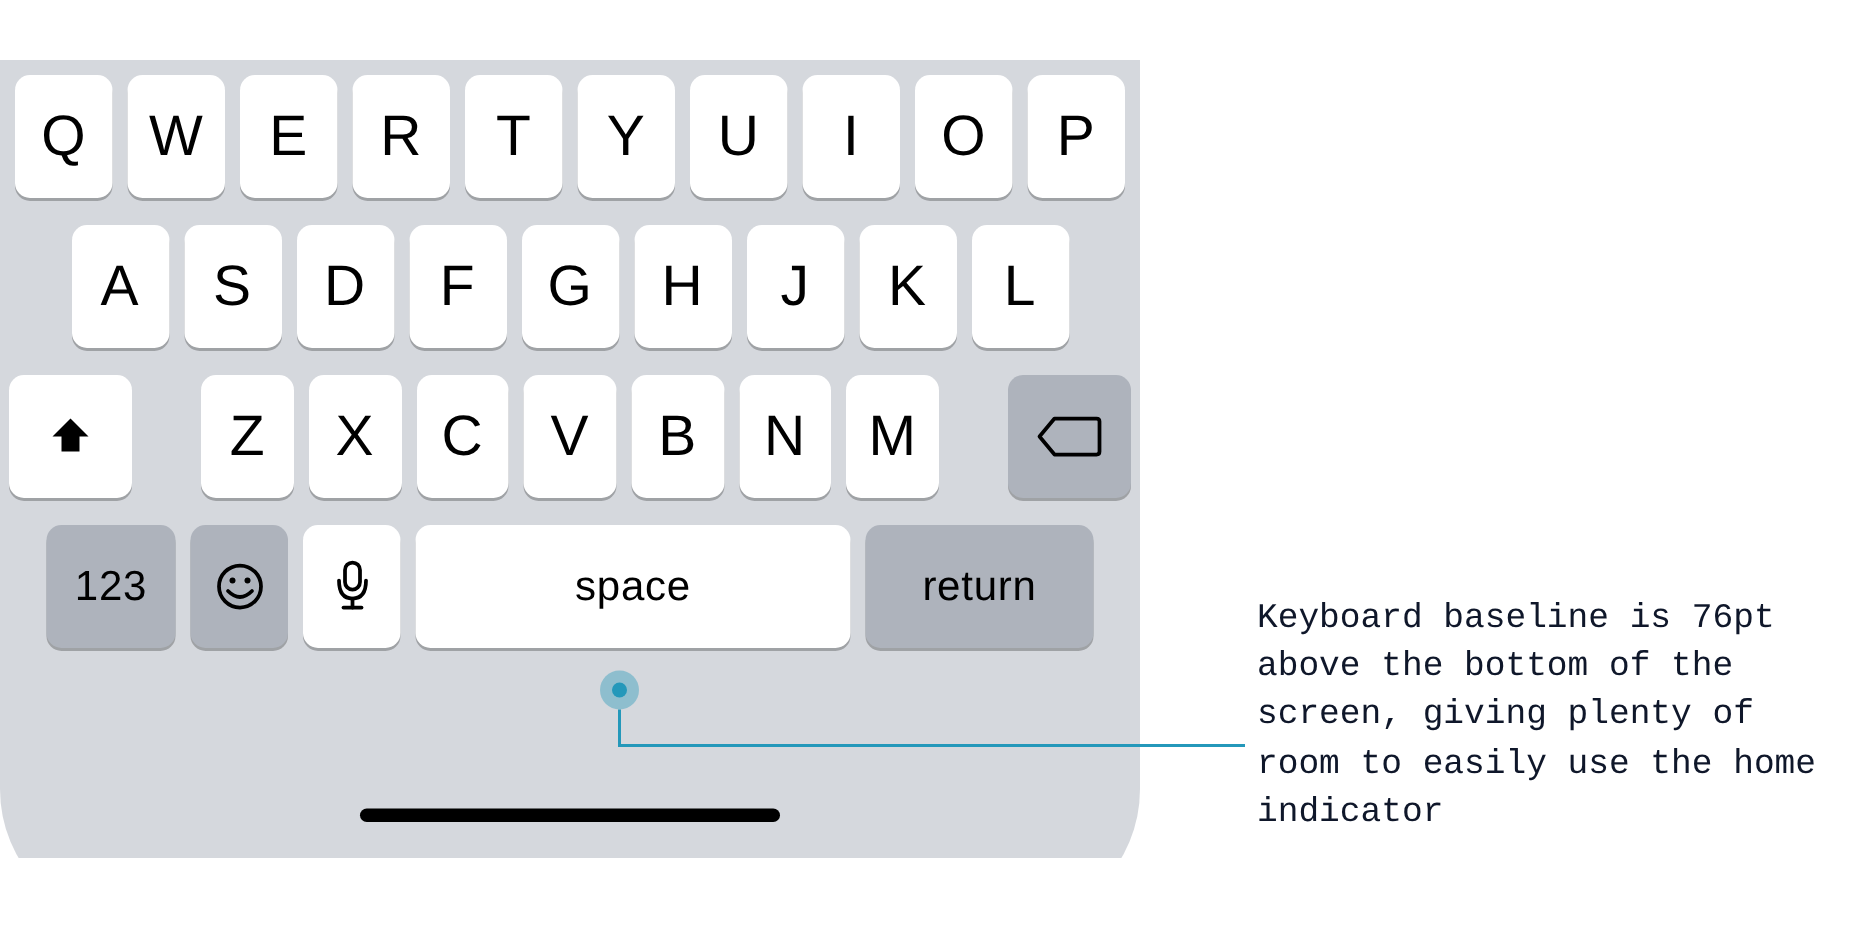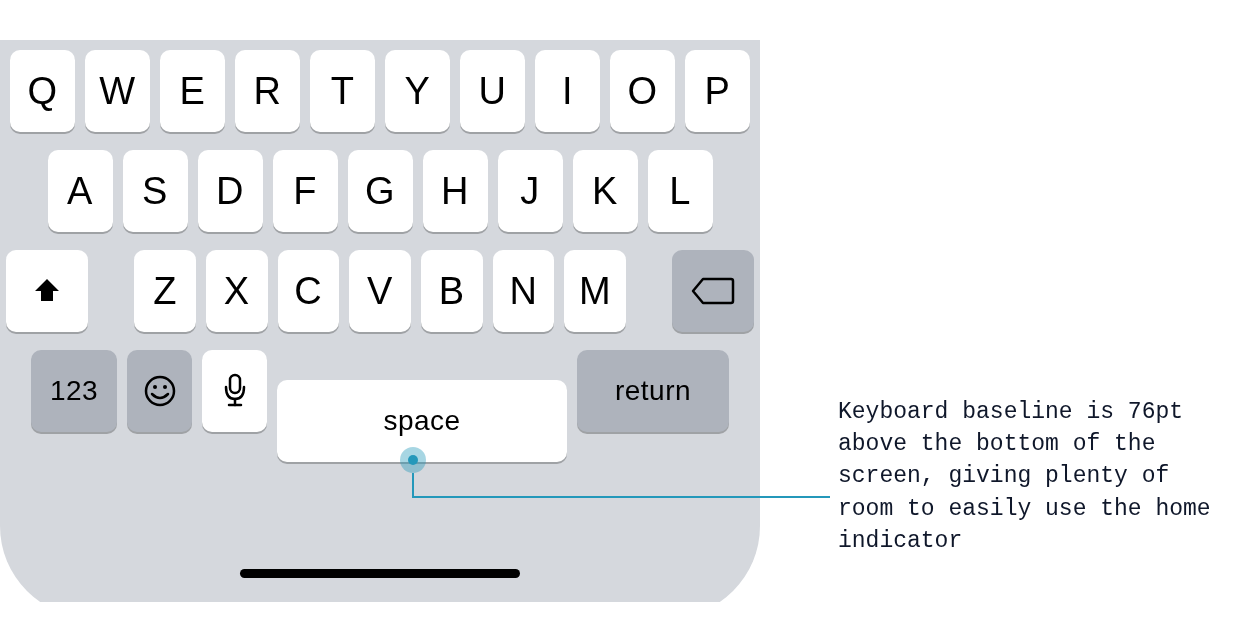--- a/index.html
+++ b/index.html
@@ -13,21 +13,21 @@
     .row { display: flex; gap: 10px; margin-bottom: 18px; justify-content: center; }
     .row:last-child { margin-bottom: 0; gap: 10px; }
     .key { background: #fff; border-radius: 10px; box-shadow: 0 2px 0 rgba(0,0,0,0.25); height: 82px; display: flex; align-items: center; justify-content: center; font-size: 38px; color: #000; letter-spacing: 0.5px; cursor: pointer; user-select: none; }
     .key-letter { width: 65px; }
     .key-gray { background: #aeb3bc; }
     .key-shift { width: 86px; }
     .key-backspace { width: 86px; }
     .key-123 { width: 86px; font-size: 28px; }
     .key-emoji { width: 65px; font-size: 34px; }
     .key-mic { width: 65px; }
-    .key-space { width: 290px; font-size: 28px; margin-top: 30px; }
+    .key-space { width: 290px; font-size: 28px; }
     .key-return { width: 152px; font-size: 28px; background: #aeb3bc; }
     .row3 { padding: 0; }
     .row3-spacer { width: 28px; }
     
     .below-keyboard { height: 132px; background: #d5d8dd; position: relative; }
     .home-indicator { position: absolute; bottom: 24px; left: 50%; transform: translateX(-50%); width: 280px; height: 9px; background: #000; border-radius: 5px; }
     
     .callout-marker { position: absolute; left: 400px; top: 447px; width: 26px; height: 26px; border-radius: 50%; background: rgba(36,152,186,0.4); z-index: 10; }
     .callout-dot { position: absolute; left: 50%; top: 50%; transform: translate(-50%,-50%); width: 10px; height: 10px; border-radius: 50%; background: #2498ba; }
     .callout-line-v { position: absolute; left: 412px; top: 473px; width: 2px; height: 24px; background: #2498ba; z-index: 9; }

